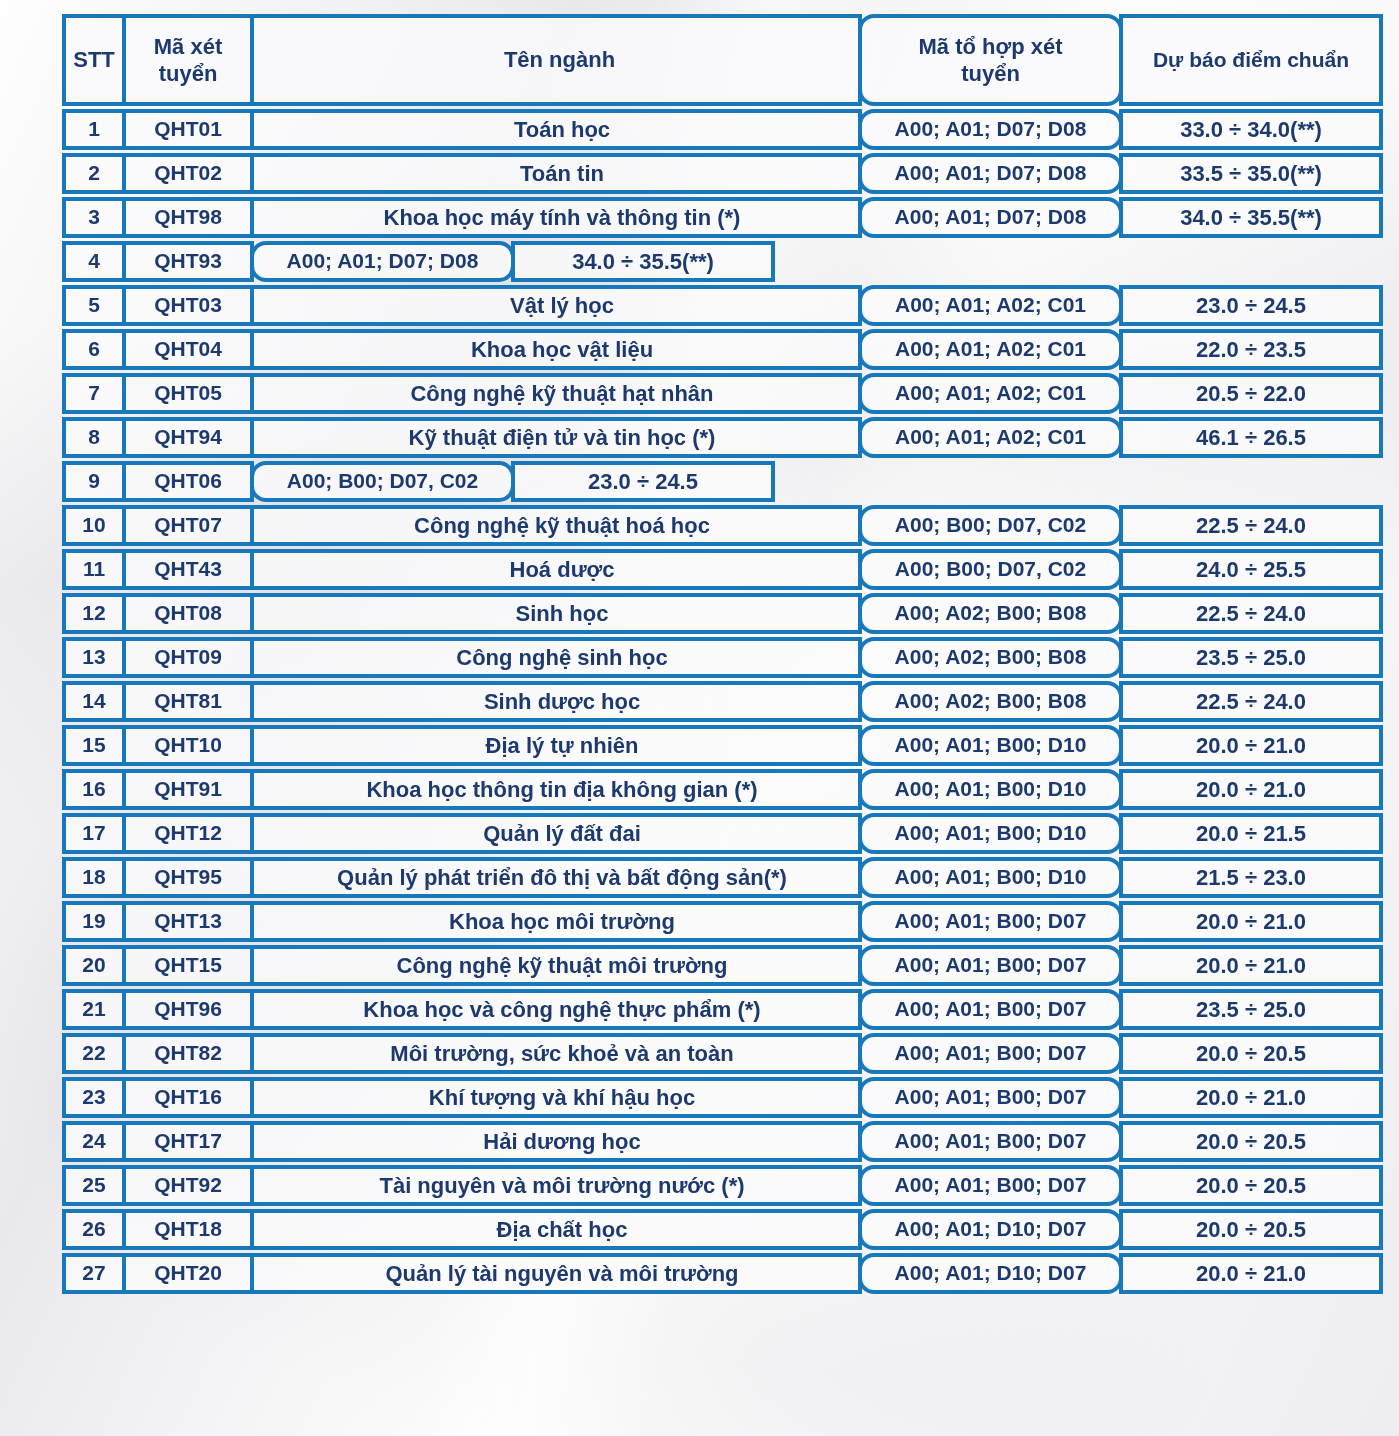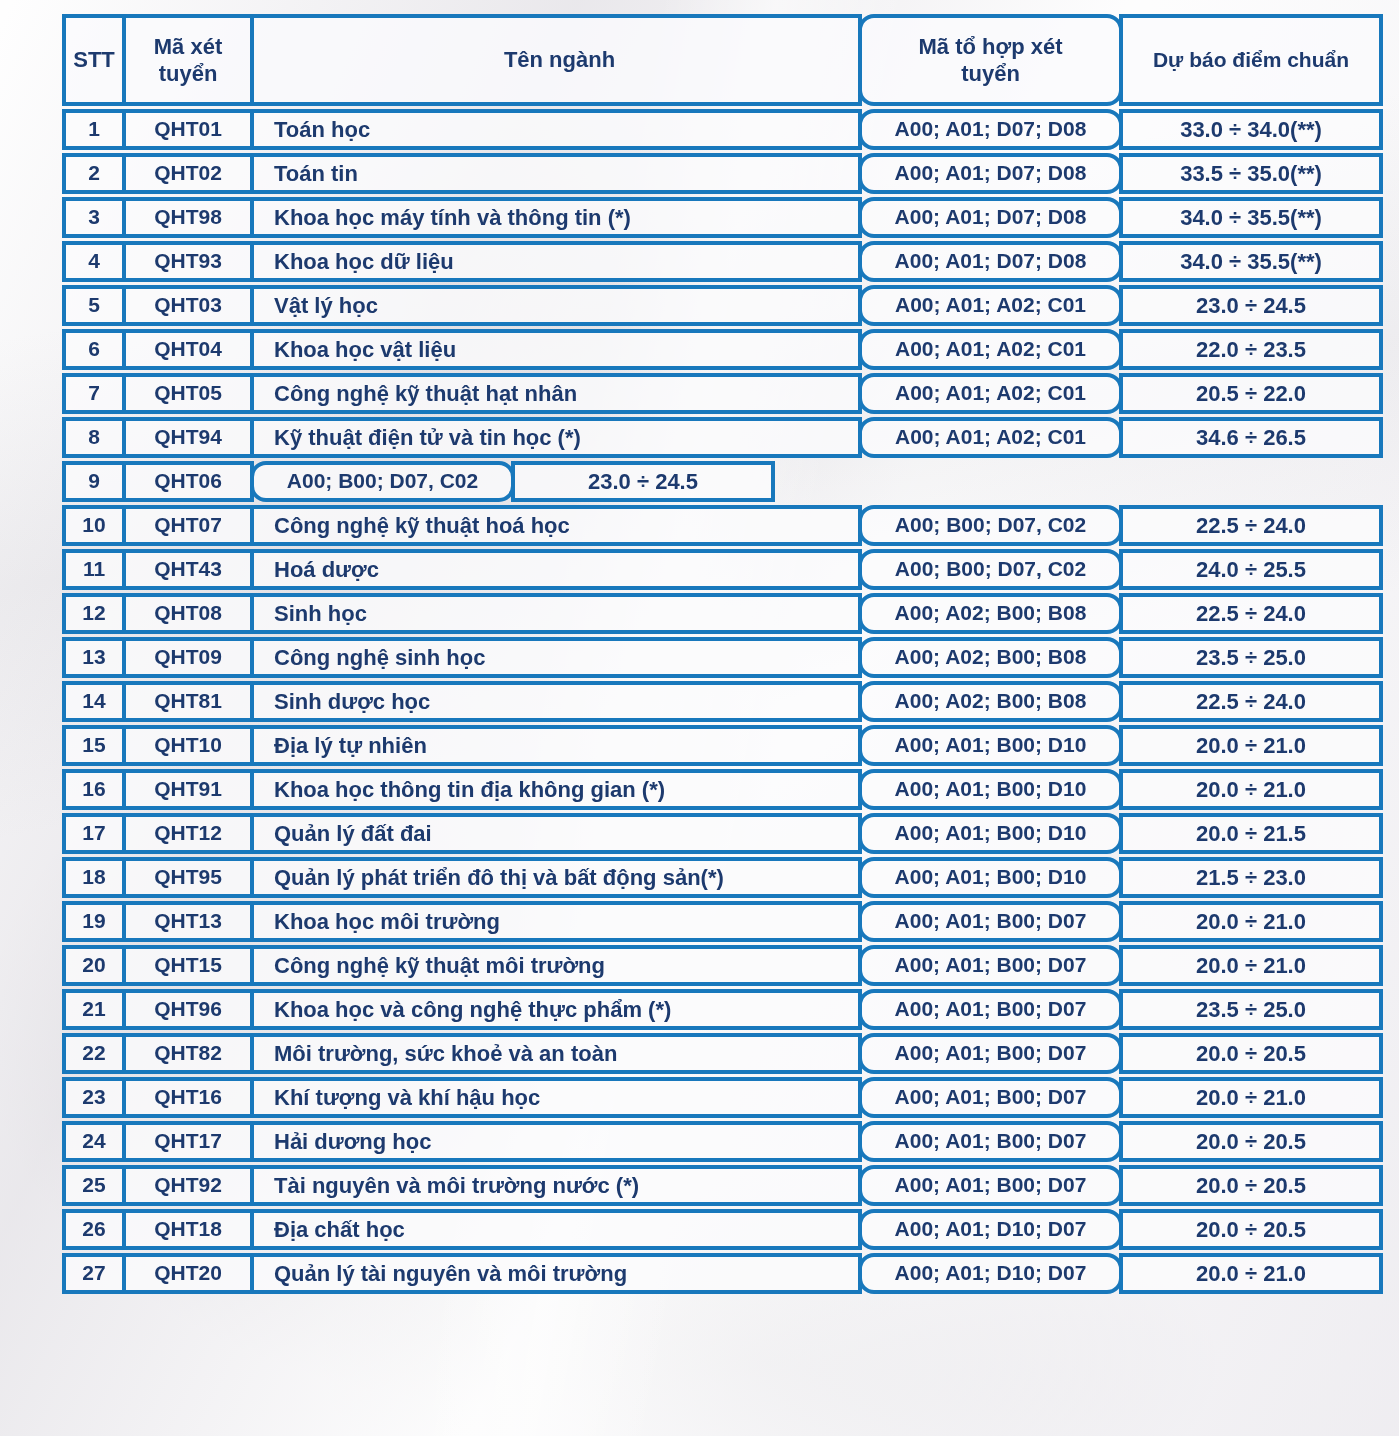--- a/index.html
+++ b/index.html
@@ -35,21 +35,21 @@
     color:var(--navy);
     font-weight:700;
     display:flex;align-items:center;justify-content:center;
     font-size:21px;
     line-height:1.25;
     text-align:center;
   }
   .cell + .cell{margin-left:-4px;}
   .c-stt{width:64px;flex:0 0 auto;}
   .c-code{width:132px;flex:0 0 auto;}
-  .c-name{width:612px;flex:0 0 auto;justify-content:flex-start;text-align:left;padding-left:20px;padding-right:8px;}
+  .c-name{width:612px;flex:0 0 auto;justify-content:center;text-align:left;padding-left:20px;padding-right:8px;}
   .c-combo{width:265px;flex:0 0 auto;border-radius:16px;}
   .c-score{width:264px;flex:0 0 auto;font-size:22px;}
   .header .cell{height:92px;font-size:22px;background:rgba(250,250,252,0.82);}
   .header .c-name{justify-content:center;text-align:left;padding-left:7px;padding-right:0;}
   .header .combo-label{display:inline-block;max-width:150px;}
   .header .score-label{white-space:nowrap;font-size:21px;}
   .body-row .cell{height:41px;}
   .body-row .c-name{font-size:22px;}
 </style>
 </head>
@@ -130,23 +130,20 @@
         </div>
   </div>
 
   <div class="row body-row">
     <div class="cell c-stt">
           <span>4</span>
         </div>
     <div class="cell c-code">
           <span>QHT93</span>
         </div>
-    <div class="cell c-name">
-          <span>Khoa học dữ liệu</span>
-        </div>
     <div class="cell c-combo">
           <span>A00; A01; D07; D08</span>
         </div>
     <div class="cell c-score">
           <span>34.0 ÷ 35.5(**)</span>
         </div>
   </div>
 
   <div class="row body-row">
     <div class="cell c-stt">
@@ -209,21 +206,21 @@
     <div class="cell c-code">
           <span>QHT94</span>
         </div>
     <div class="cell c-name">
           <span>Kỹ thuật điện tử và tin học (*)</span>
         </div>
     <div class="cell c-combo">
           <span>A00; A01; A02; C01</span>
         </div>
     <div class="cell c-score">
-          <span>34.6 ÷ 26.5</span>
+          <span>46.1 ÷ 26.5</span>
         </div>
   </div>
 
   <div class="row body-row">
     <div class="cell c-stt">
           <span>9</span>
         </div>
     <div class="cell c-code">
           <span>QHT06</span>
         </div>

